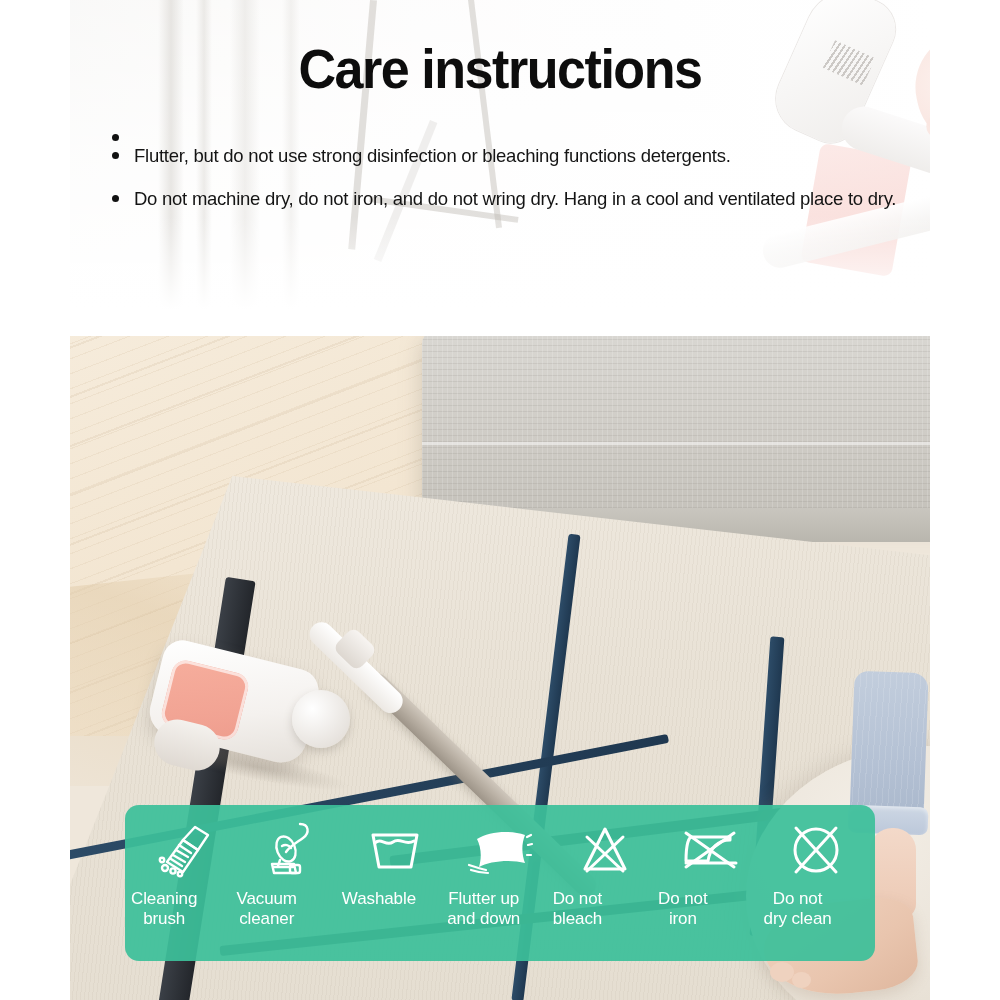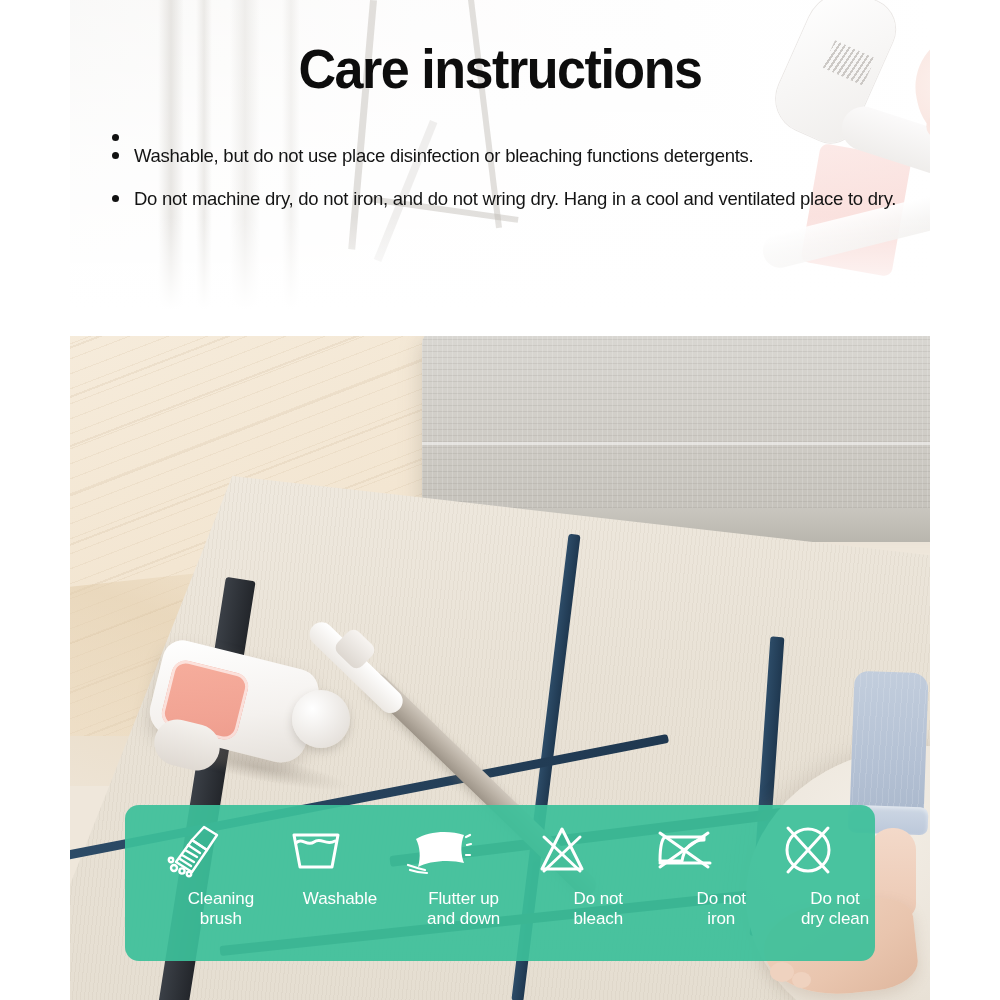--- a/index.html
+++ b/index.html
@@ -249,21 +249,21 @@
   
   .care-panel{
     position:absolute; left:125px; top:805px; width:750px; height:156px;
     background:rgba(60,191,154,.93);
     border-radius:14px;
     z-index:6;
     display:flex; align-items:flex-start;
     padding:14px 6px 0 6px;
   }
   .care-item{
-    flex:1 1 0; display:flex; flex-direction:column; align-items:flex-end;
+    flex:1 1 0; display:flex; flex-direction:column; align-items:flex-start;
   }
   .care-glyph{
     height:62px; width:100%;
     display:flex; align-items:center; justify-content:center;
   }
   .care-glyph svg{ display:block; }
   .care-label{
     margin-top:8px; color:#ffffff; font-size:17px; line-height:1.18;
     text-align:center; letter-spacing:-.1px; white-space:pre-line;
   }
@@ -295,21 +295,21 @@
   </div>
 
   <div class="title">Care instructions</div>
 
   <div class="bullets">
     <div class="bullet">
       <span class="dot"></span>
     </div>
     <div class="bullet">
       <span class="dot"></span>
-      <span>Washable, but do not use place disinfection or bleaching functions detergents.</span>
+      <span>Flutter, but do not use strong disinfection or bleaching functions detergents.</span>
     </div>
     <div class="bullet">
       <span class="dot"></span>
       <span>Do not machine dry, do not iron, and do not wring dry. Hang in a cool and ventilated place to dry.</span>
     </div>
   </div>
 
   <div class="photo">
     <div class="floor"></div>
     <div class="floor-edge"></div>
@@ -358,20 +358,35 @@
           <circle cx="12" cy="47" r="3"></circle>
           <circle cx="20" cy="50" r="2.6"></circle>
           <circle cx="9" cy="39" r="2.2"></circle>
           <circle cx="27" cy="53" r="2.2"></circle>
         </svg>
       </div>
       <div class="care-label">Cleaning
 brush</div>
     </div>
 
+    <div class="care-item">
+      <div class="care-glyph">
+        <svg width="58" height="60" viewBox="0 0 58 60" fill="none" stroke="#fff" stroke-width="2.4" stroke-linecap="round" stroke-linejoin="round">
+          <path d="M40 4 C49 4 50 13 43 18 C36 23 30 26 26 32"></path>
+          <ellipse cx="26" cy="29" rx="9" ry="13" transform="rotate(-22 26 29)"></ellipse>
+          <path d="M22 26 C25 24 29 25 31 28"></path>
+          <path d="M20 40 L18 46"></path>
+          <path d="M12 44 L34 44 L36 53 L14 53 Z"></path>
+          <path d="M14 47 L33 47"></path>
+          <rect x="30" y="45" width="10" height="8" rx="2"></rect>
+        </svg>
+      </div>
+      <div class="care-label">Vacuum
+cleaner</div>
+    </div>
 
     <div class="care-item">
       <div class="care-glyph">
         <svg width="56" height="50" viewBox="0 0 56 50" fill="none" stroke="#fff" stroke-width="3" stroke-linecap="round" stroke-linejoin="round">
           <path d="M6 10 L50 10 L44 42 L12 42 Z"></path>
           <path d="M8 18 C14 12 19 22 26 17 C33 12 38 21 47 16"></path>
         </svg>
       </div>
       <div class="care-label">Washable</div>
     </div>

